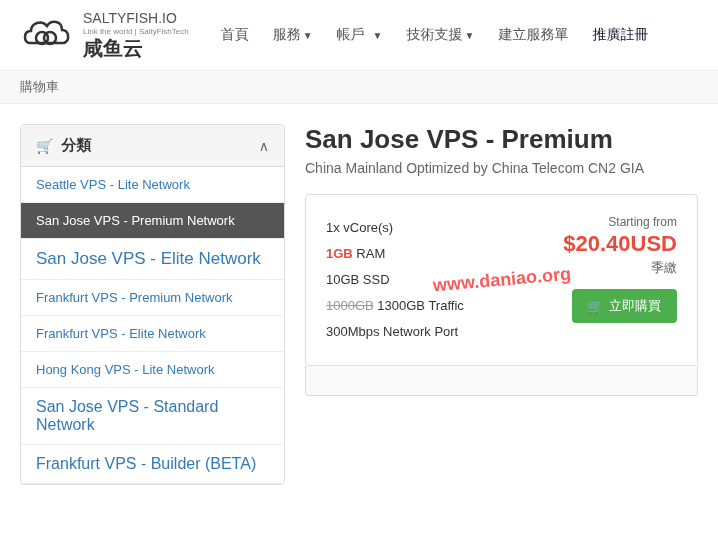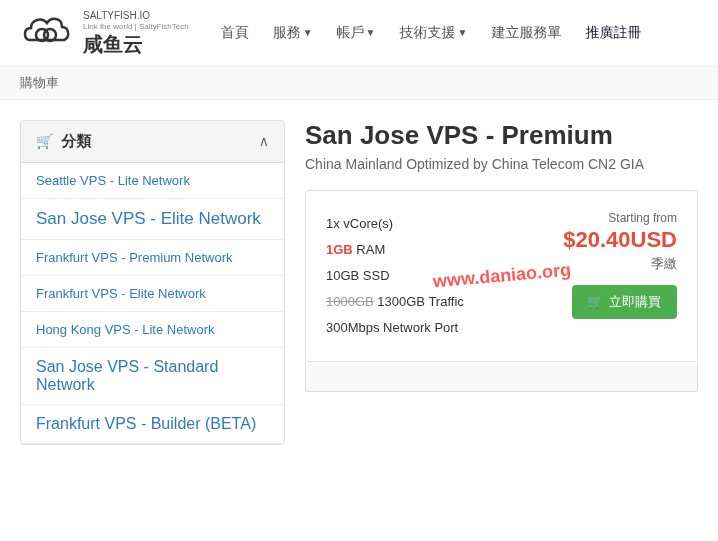--- a/index.html
+++ b/index.html
@@ -11,32 +11,32 @@
 <div style="display:flex; align-items:center; padding:10px 20px; border-bottom:1px solid #eee;">
   <div style="display:flex; align-items:center; gap:8px; margin-right:20px;">
     <svg width="55" height="45" viewBox="0 0 55 45">
 
       <path d="M10 30 Q5 30 5 24 Q5 18 11 18 Q11 12 17 10 Q23 8 27 13 Q30 8 36 9 Q42 10 42 17 Q47 17 48 22 Q49 28 44 30 Z" fill="none" stroke="#333" stroke-width="2.5"></path>
 
       <circle cx="22" cy="25" r="6" fill="none" stroke="#333" stroke-width="2.5"></circle>
       <circle cx="30" cy="25" r="6" fill="none" stroke="#333" stroke-width="2.5"></circle>
     </svg>
     <div>
-      <div style="font-size:10px; color:#555; line-height:1.2;">SALTYFISH.IO</div>
+      <div style="font-size:14px; color:#555; line-height:1.2;">SALTYFISH.IO</div>
       <div style="font-size:8px; color:#888; line-height:1.2;">Link the world | SaltyFishTech</div>
       <div style="font-size:20px; font-weight:bold; color:#333; line-height:1.2;">咸鱼云</div>
     </div>
   </div>
   <nav style="display:flex; align-items:center; gap:0;">
     <span style="padding:8px 12px; color:#555; cursor:pointer; font-size:14px;">首頁</span>
     <span style="padding:8px 12px; color:#555; cursor:pointer; font-size:14px; display:flex; align-items:center; gap:2px;">
         <span>服務</span>
         <span style="font-size:10px;">▼</span>
       </span>
-    <span style="padding:8px 12px; color:#555; cursor:pointer; font-size:14px; display:flex; align-items:center; gap:1px;">
+    <span style="padding:8px 12px; color:#555; cursor:pointer; font-size:14px; display:flex; align-items:center; gap:8px;">
         <span>帳戶</span>
         <span style="font-size:10px;">▼</span>
       </span>
     <span style="padding:8px 12px; color:#555; cursor:pointer; font-size:14px; display:flex; align-items:center; gap:2px;">
         <span>技術支援</span>
         <span style="font-size:10px;">▼</span>
       </span>
     <span style="padding:8px 12px; color:#555; cursor:pointer; font-size:14px;">建立服務單</span>
     <span style="padding:8px 12px; color:#0f172a; cursor:pointer; font-size:14px;">推廣註冊</span>
   </nav>
@@ -52,20 +52,23 @@
     <div style="background:#f5f5f5; padding:11px 15px; display:flex; justify-content:space-between; align-items:center; border-bottom:1px solid #ddd;">
       <div style="display:flex; align-items:center; gap:8px;">
         <span>🛒</span>
         <span style="font-size:15px; font-weight:bold;">分類</span>
       </div>
       <span style="color:#666; cursor:pointer;">∧</span>
     </div>
 
     <div style="padding:10px 15px; border-bottom:1px solid #eee; cursor:pointer; font-size:13px;">
       <a href="#" style="color:#337ab7; text-decoration:none;">Seattle VPS - Lite Network</a>
+    </div>
+    <div style="padding:10px 15px; border-bottom:1px solid #eee; cursor:pointer; font-size:13px; background:#555;">
+      <span style="color:#fff;">San Jose VPS - Premium Network</span>
     </div>
     <div style="padding:10px 15px; border-bottom:1px solid #eee; cursor:pointer; font-size:17px;">
       <a href="#" style="color:#337ab7; text-decoration:none;">San Jose VPS - Elite Network</a>
     </div>
     <div style="padding:10px 15px; border-bottom:1px solid #eee; cursor:pointer; font-size:13px;">
       <a href="#" style="color:#337ab7; text-decoration:none;">Frankfurt VPS - Premium Network</a>
     </div>
     <div style="padding:10px 15px; border-bottom:1px solid #eee; cursor:pointer; font-size:13px;">
       <a href="#" style="color:#337ab7; text-decoration:none;">Frankfurt VPS - Elite Network</a>
     </div>

